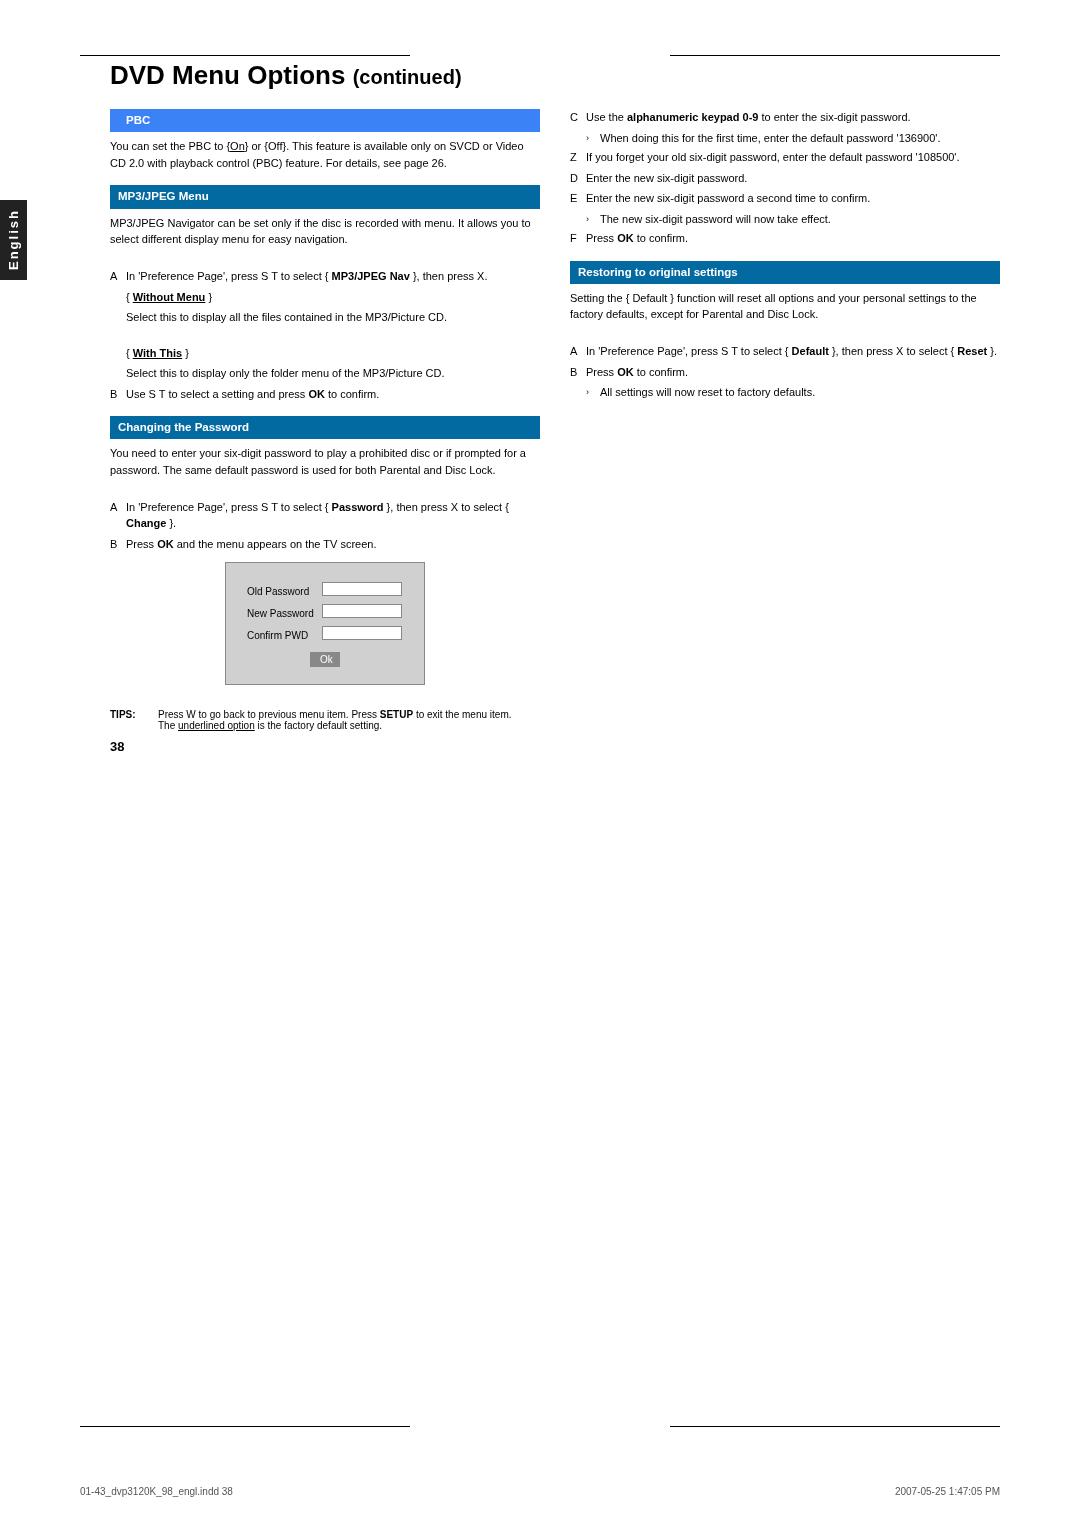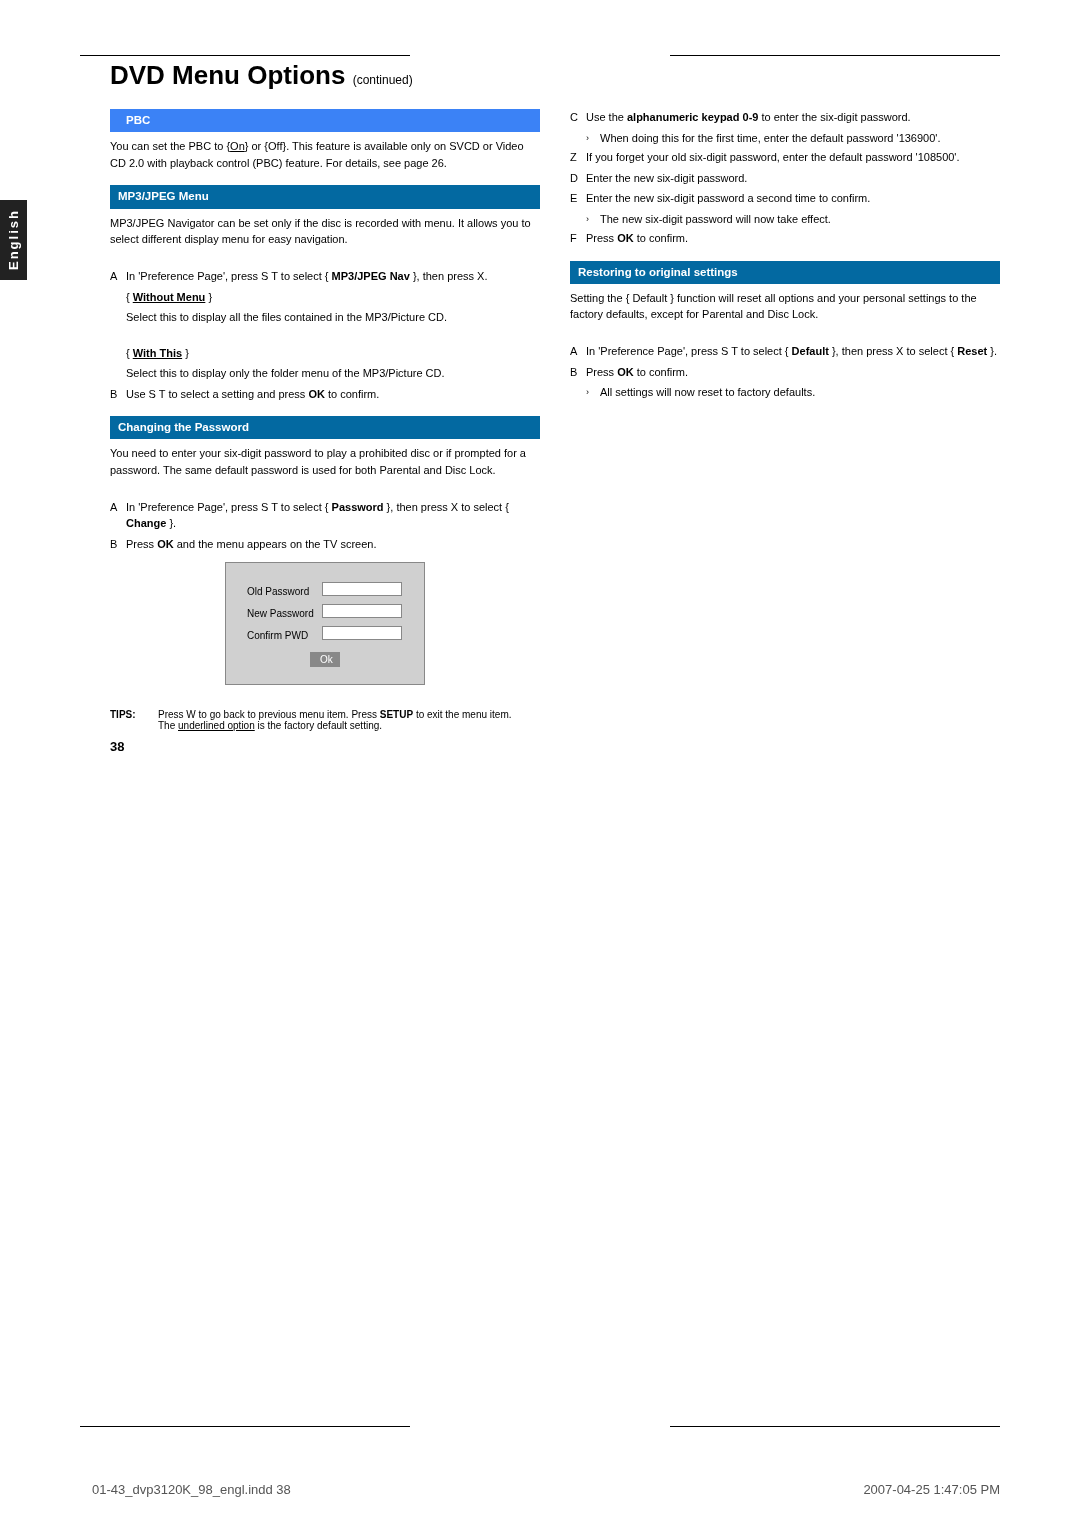--- a/index.html
+++ b/index.html
@@ -75,22 +75,22 @@
     }
 
     
     .page-title {
       font-size: 26px;
       font-weight: bold;
       margin-bottom: 18px;
       margin-left: 30px;
     }
     .page-title span.continued {
-      font-size: 12px;
-      font-weight: normal;
+      font-size: 20px;
+      font-weight: bold;
     }
 
     
     .content-columns {
       display: flex;
       gap: 30px;
       margin-left: 30px;
     }
 
     .col-left {
@@ -212,25 +212,25 @@
       margin-left: 30px;
       margin-top: 8px;
       font-size: 13px;
       font-weight: bold;
     }
 
     
     .footer {
       position: absolute;
       bottom: 30px;
-      left: 92px;
+      left: 80px;
       right: 80px;
       display: flex;
       justify-content: space-between;
-      font-size: 13px;
+      font-size: 10px;
       color: #555;
     }
 
     
     .pbc-header {
       background: #3b82f6;
       color: #fff;
       font-weight: bold;
       font-size: 11.5px;
       padding: 3px 16px;
@@ -396,16 +396,16 @@
       <div>The <span class="tip-underline">underlined option</span> is the factory default setting.</div>
     </div>
   </div>
 
   <div class="page-number">
     <span>38</span>
   </div>
 
   <div class="footer">
     <span>01-43_dvp3120K_98_engl.indd  38</span>
-    <span>2007-04-25  1:47:05 PM</span>
+    <span>2007-05-25  1:47:05 PM</span>
   </div>
 
 </div>
 
 </body></html>

